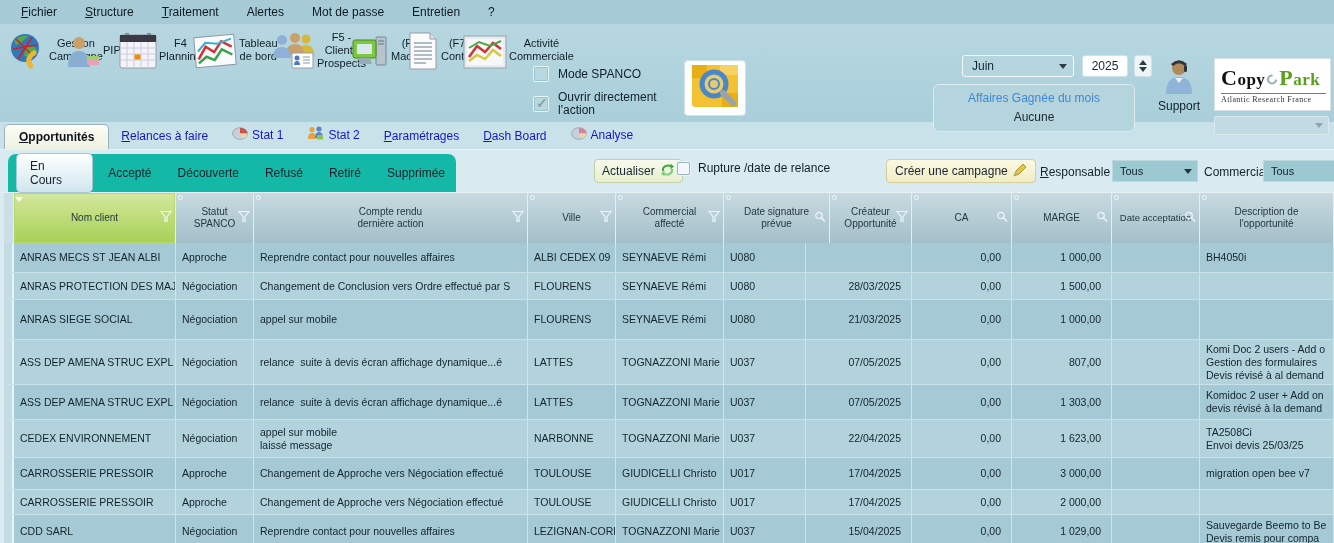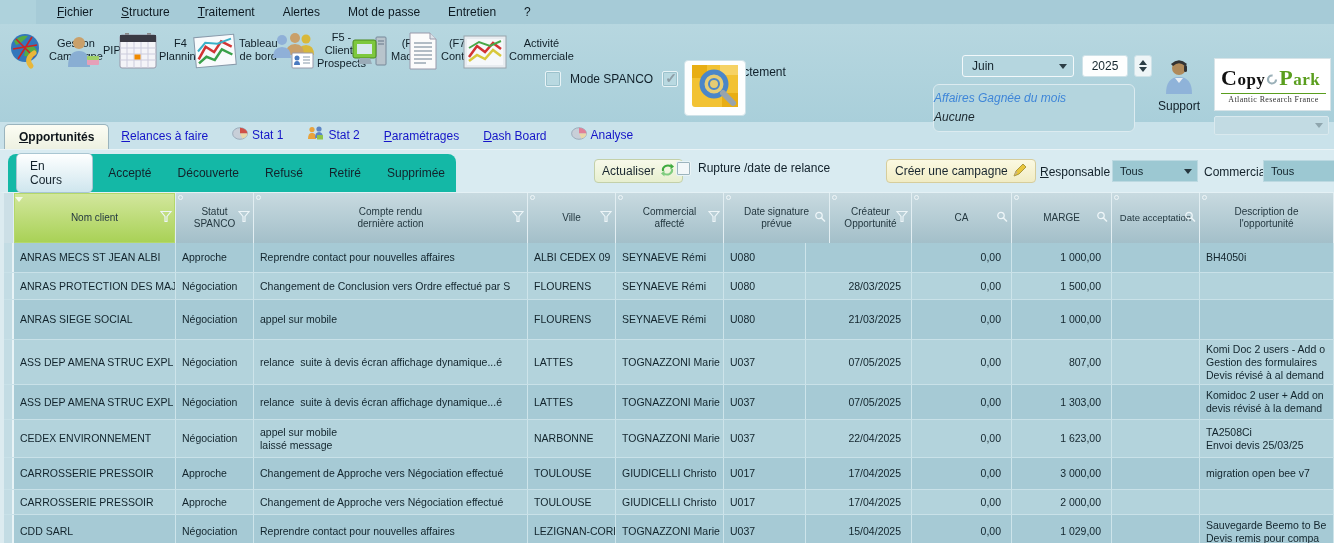--- a/index.html
+++ b/index.html
@@ -1,51 +1,51 @@
 <!DOCTYPE html>
 <html><head>
 <meta charset="utf-8">
 <style>
   * { box-sizing: border-box; margin: 0; padding: 0; }
   html,body { width:1334px; height:543px; overflow:hidden; }
   body { font-family:"Liberation Sans", sans-serif; background:#aed2dc; color:#15262e; }
 
   
-  .menubar { height:24px; background:#a6cbd7; display:flex; align-items:center; padding-left:8px;margin-left:36px; }
+  .menubar { height:24px; background:#a6cbd7; display:flex; align-items:center; padding-left:8px; }
   .menu-item { font-size:12px; color:#0d1a22; padding:3px 15px 3px 13px; cursor:default; display:inline-block; }
   .uf::first-letter { text-decoration:underline; }
 
   
   .toolbar { height:98px; background:linear-gradient(#b7d7e0,#a9cfda); position:relative; }
   .tool-group { display:flex; align-items:flex-start; padding:5px 0 0 8px; }
   .tool-btn { display:flex; align-items:center; gap:1px; text-align:center; }
   .tool-btn .ticon { height:42px; display:flex; align-items:flex-end; justify-content:center; }
   .tlabel { font-size:11px; line-height:13px; color:#101f28; }
-  .chk-group { position:absolute; left:545px; top:42px; display:flex; flex-direction:row; gap:9px; }
+  .chk-group { position:absolute; left:533px; top:42px; display:flex; flex-direction:column; gap:9px; }
   .chk-row { display:flex; align-items:center; gap:9px; }
   .checkbox { width:16px; height:16px; background:#b9d9e1; border:1px solid #e9f4f7; box-shadow:inset 0 0 0 1px #9cc2cc; border-radius:2px; position:relative; flex:0 0 auto; }
   .checkbox.checked::after { content:"✓"; position:absolute; left:2px; top:-2px; font-size:14px; color:#8e9ea6; font-weight:bold; }
   .chk-label { font-size:12px; line-height:13px; color:#10202a; max-width:105px; }
   .search-big { position:absolute; left:684px; top:36px; width:62px; height:56px; background:#fdfefe; border:1px solid #cfe2e8; border-radius:4px; display:flex; align-items:center; justify-content:center; cursor:pointer; }
 
   .month-select { position:absolute; left:962px; top:31px; width:112px; height:22px; background:#b5d6df; border:1px solid #f2f8fa; border-radius:3px; display:flex; align-items:center; font-size:12px; padding-left:9px;gap:16px; }
   .month-select .arrow { margin-left:auto; margin-right:6px; width:0; height:0; border-left:4px solid transparent; border-right:4px solid transparent; border-top:5px solid #2c3e46; }
   .year-box { position:absolute; left:1082px; top:31px; width:46px; height:22px; background:#fdfefe; border:1px solid #cfe2e8; border-radius:3px; font-size:12px; display:flex; align-items:center; justify-content:center; }
   .spinner { position:absolute; left:1134px; top:31px; width:18px; height:22px; background:#eef5f7; border:1px solid #cfe2e8; border-radius:3px; display:flex; flex-direction:column; align-items:center; justify-content:center; gap:2px; cursor:pointer; }
   .spin-up { width:0;height:0;border-left:4px solid transparent;border-right:4px solid transparent;border-bottom:5px solid #2c3e46; }
   .spin-down { width:0;height:0;border-left:4px solid transparent;border-right:4px solid transparent;border-top:5px solid #2c3e46; }
 
-  .won-box { position:absolute; left:933px; top:60px; width:202px; height:48px; background:#b4d5de; border:1px solid #dcebf0; border-radius:6px; text-align:left;font-style:italic; }
+  .won-box { position:absolute; left:933px; top:60px; width:202px; height:48px; background:#b4d5de; border:1px solid #dcebf0; border-radius:6px; text-align:center; }
   .won-title { margin-top:6px; font-size:12px; color:#3f86d8; }
   .won-value { margin-top:5px; font-size:12px; color:#1a262c; }
 
   .support { position:absolute; left:1150px; top:34px; width:58px; display:flex; flex-direction:column; align-items:center; }
   .support .tlabel { font-size:12px; }
 
-  .logo { position:absolute; left:1214px; top:34px; width:117px; height:53px; background:#ffffff; border:1px solid #d8e4e8; padding:6px 4px 0 6px; cursor:default;text-align:center; }
+  .logo { position:absolute; left:1214px; top:34px; width:117px; height:53px; background:#ffffff; border:1px solid #d8e4e8; padding:6px 4px 0 6px; cursor:default; }
   .logo-line { display:flex; align-items:baseline; font-family:"Liberation Serif", serif; font-weight:bold; }
   .logo-copy { font-size:17px; color:#111; letter-spacing:0.5px; }
   .logo-copy::first-letter { font-size:22px; }
   .logo-park { font-size:17px; color:#5a9e1e; letter-spacing:0.5px; }
   .logo-park::first-letter { font-size:22px; }
   .logo-sub { font-family:"Liberation Serif", serif; font-size:8px; color:#333; border-top:1px solid #5a9e1e; margin-top:2px; padding-top:1px; letter-spacing:0.4px; white-space:nowrap; }
   .logo-dropdown { position:absolute; left:1214px; top:92px; width:115px; height:19px; background:#c2dbe3; border:1px solid #d9e9ee; border-radius:2px; display:flex; align-items:center; }
   .logo-dropdown .arrow { margin-left:auto; margin-right:5px; width:0; height:0; border-left:4px solid transparent; border-right:4px solid transparent; border-top:5px solid #8fa6ae; }
 
   

